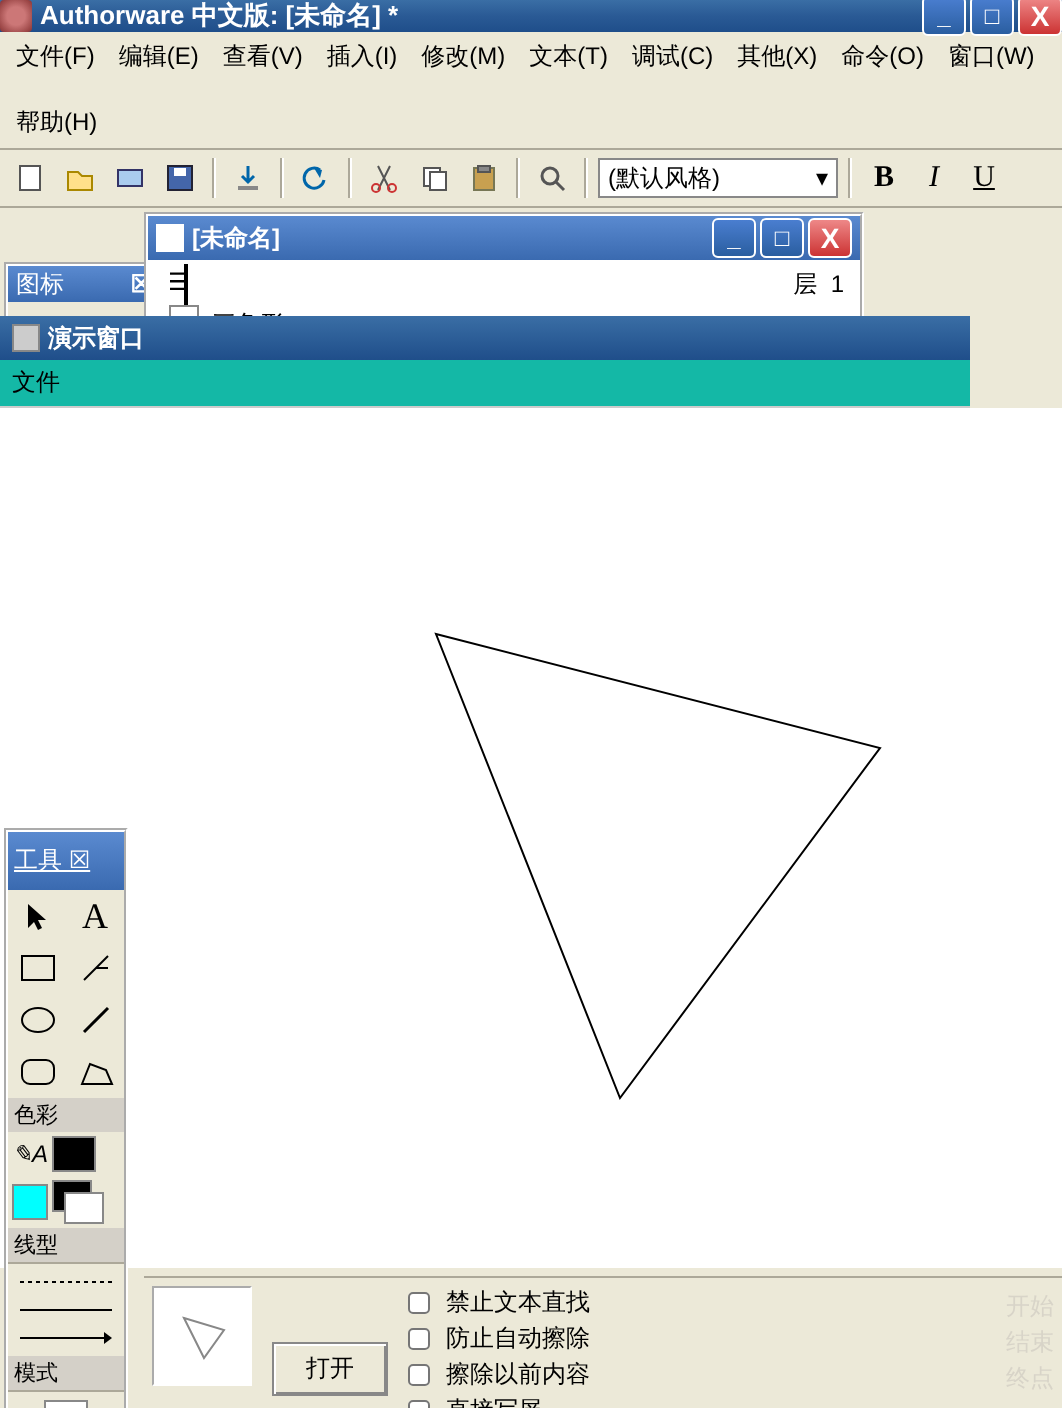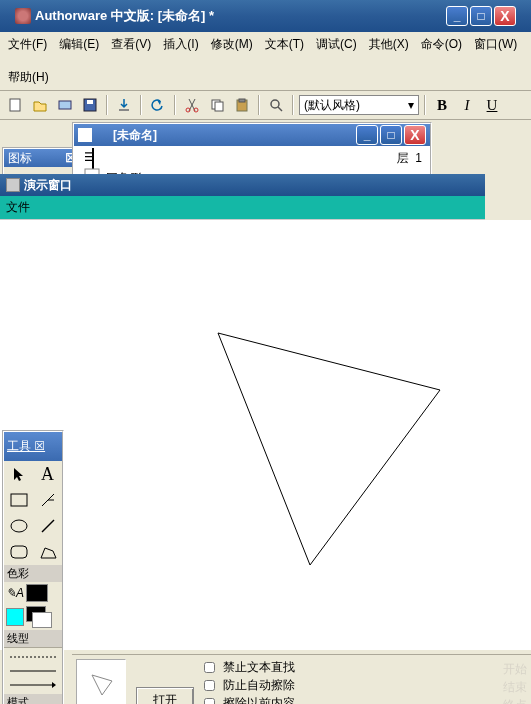--- a/index.html
+++ b/index.html
@@ -1,17 +1,17 @@
 <!DOCTYPE html>
 <html><head>
 <meta charset="utf-8">
 <style>
 * { box-sizing: border-box; margin: 0; padding: 0; font-family: "SimSun", "Microsoft YaHei", Arial, sans-serif; font-size: 12px; }
 body { width: 531px; height: 704px; background: #ece9d8; overflow: hidden; position: relative; }
-.titlebar { height: 32px; background: linear-gradient(to bottom, #3a6ea5 0%, #2a5a95 50%, #1f4e8a 100%); display: flex; align-items: center; padding: 0 15px; color: #fff; }
+.titlebar { height: 16px; background: linear-gradient(to bottom, #3a6ea5 0%, #2a5a95 50%, #1f4e8a 100%); display: flex; align-items: center; padding: 0 0; color: #fff; }
 .titlebar .ico { width: 16px; height: 16px; background: radial-gradient(circle, #c77 40%, #833 100%); border-radius: 2px; margin-right: 4px; }
 .titlebar .ttl { font-weight: bold; font-size: 13px; flex: 1; }
 .winbtns { display: flex; gap: 2px; }
 .winbtn { width: 22px; height: 20px; border: 1px solid #fff; border-radius: 3px; display: flex; align-items: center; justify-content: center; font-weight: bold; color: #fff; cursor: pointer; font-family: Arial; }
 .winbtn.min { background: linear-gradient(#4a7ed0, #2a5ea0); }
 .winbtn.max { background: linear-gradient(#4a7ed0, #2a5ea0); }
 .winbtn.cls { background: linear-gradient(#e88, #c33); font-size: 14px; }
 .menubar { background: #ece9d8; padding: 3px 6px; display: flex; flex-wrap: wrap; gap: 14px 8px; border-bottom: 1px solid #aca899; }
 .menubar span { cursor: pointer; padding: 1px 2px; }
 .toolbar { background: #ece9d8; padding: 3px 4px; display: flex; align-items: center; gap: 3px; border-bottom: 1px solid #aca899; }
@@ -20,21 +20,21 @@
 .stylebox { border: 1px solid #888; background: #fff; padding: 2px 4px; min-width: 120px; height: 20px; display: flex; align-items: center; justify-content: space-between; }
 .desk { position: relative; width: 531px; height: 626px; background: #ece9d8; }
 .iconpal { position: absolute; left: 2px; top: 0; width: 80px; border: 2px groove #fff; background: #ece9d8; margin-top: 27px; }
 .iconpal .hdr { background: linear-gradient(#5a8ad0, #3a6ab0); color: #fff; padding: 2px 4px; display: flex; justify-content: space-between; align-items: center; height: 18px; }
 .iconpal .hdr .x { cursor: pointer; font-family: Arial; font-weight: bold; }
 .iconpal .cells { display: flex; flex-wrap: wrap; padding: 2px; }
 .iconpal .cell { width: 28px; height: 26px; display: flex; align-items: center; justify-content: center; cursor: grab; }
 .docwin { position: absolute; left: 72px; top: 2px; width: 360px; border: 2px groove #fff; background: #ece9d8; }
 .docwin .hdr { background: linear-gradient(#5a8ad0, #3a6ab0); color: #fff; height: 22px; display: flex; align-items: center; padding: 0 4px; }
 .docwin .hdr .ico { width: 14px; height: 14px; background: #fff; margin-right: 4px; }
-.docwin .hdr .ttl { flex: 1; font-weight: bold; margin-left: 17px; }
+.docwin .hdr .ttl { flex: 1; font-weight: bold; }
 .docwin .body { background: #fff; height: 38px; position: relative; padding: 4px 8px; }
 .docwin .layer { position: absolute; right: 8px; top: 4px; }
 .preswin { position: absolute; left: 0; top: 54px; width: 485px; }
 .preswin .hdr { background: linear-gradient(#3a6ea5, #1f4e8a); color: #fff; height: 22px; display: flex; align-items: center; padding: 0 6px; font-weight: bold; }
 .preswin .hdr .ico { width: 14px; height: 14px; background: #ccc; margin-right: 4px; border: 1px solid #888; }
 .preswin .menu { background: #14b8a6; border-bottom: 1px solid #ccc; padding: 3px 6px; }
 .preswin .menu span { cursor: pointer; }
 .preswin .canvas { background: #fff; width: 531px; height: 430px; position: relative; }
 .preswin .canvas svg { position: absolute; left: 0; top: 0; }
 .toolbox { position: absolute; left: 2px; top: 310px; width: 62px; border: 2px groove #fff; background: #ece9d8; z-index: 5; }

